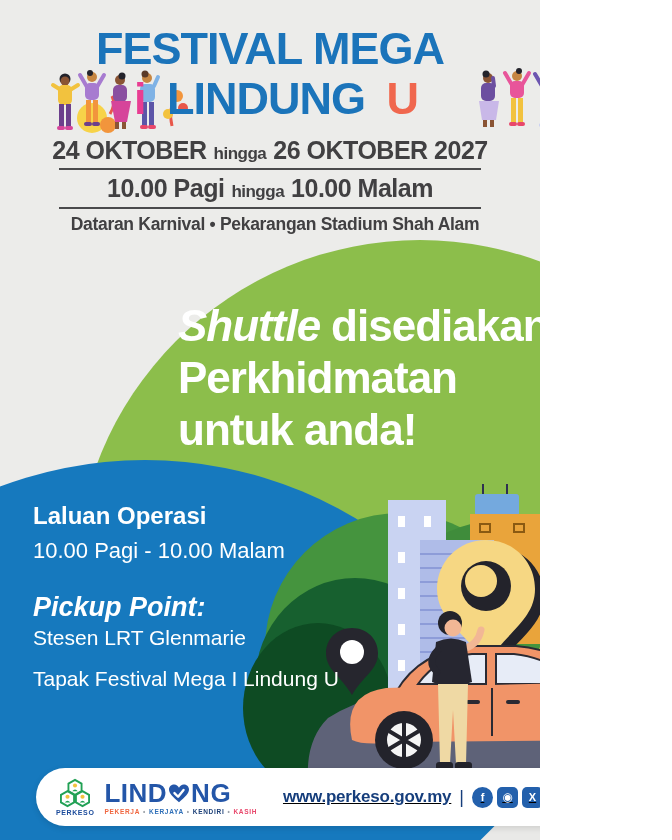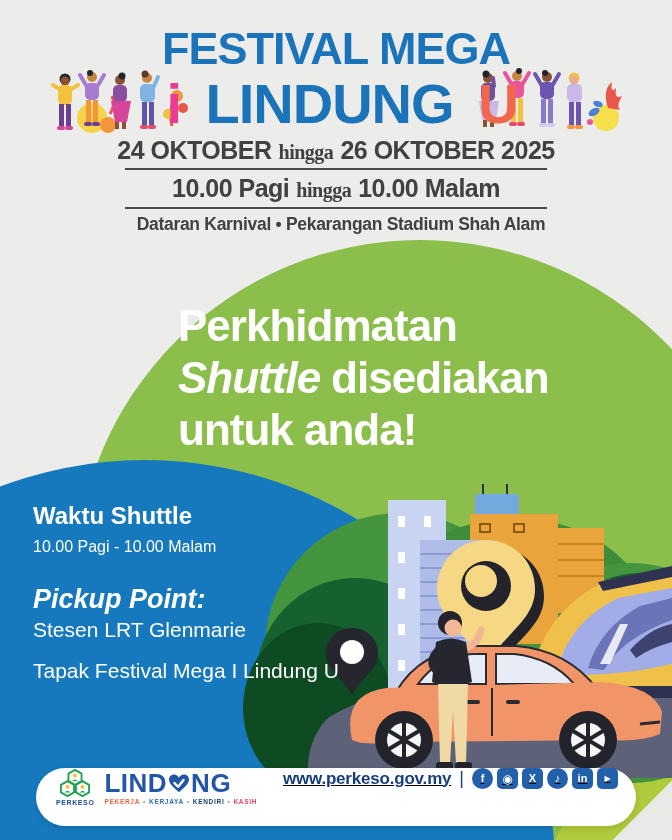--- a/index.html
+++ b/index.html
@@ -1,62 +1,62 @@
 <!DOCTYPE html>
 <html><head>
 <meta charset="utf-8">
 <style>
   html,body{margin:0;padding:0;background:#ffffff;}
   .poster{
-    position:relative;width:672px;height:840px;overflow:hidden;
+    position:relative;width:540px;height:840px;overflow:hidden;
     background:#ECECEA;
     font-family:"Liberation Sans","DejaVu Sans",sans-serif;
   }
   
   .title-l1{position:absolute;top:26px;left:0;right:0;text-align:center;z-index:3;
     font-size:45px;font-weight:800;letter-spacing:-1px;color:#1B74BA;line-height:1;}
   .title-l2{position:absolute;top:76px;left:12px;right:0;text-align:center;z-index:3;
-    font-size:56px;font-weight:800;letter-spacing:-1px;line-height:1;}
+    font-size:45px;font-weight:800;letter-spacing:-1px;line-height:1;}
   .title-i{color:#E83D92;}
   .title-lindung{color:#1B74BA;margin:0 10px;}
   .title-u{color:#F0674E;}
   .crowd{position:absolute;z-index:2;}
   .crowd-left{left:50px;top:56px;}
   .crowd-right{left:476px;top:56px;}
   .date-block{position:absolute;top:137px;left:0;right:0;text-align:center;color:#414042;z-index:3;}
   .date-row{font-size:25px;font-weight:800;letter-spacing:-0.5px;line-height:1.05;}
-  .date-row .conn{font-size:20px;font-weight:800;margin:0 7px;font-family:Liberation Serif, serif;}
+  .date-row .conn{font-size:17px;font-weight:800;margin:0 7px;}
   .rule{width:422px;margin:5px auto 5px auto;border-top:2px solid #4A4A4C;}
   .venue-row{font-size:17.5px;font-weight:800;letter-spacing:-0.3px;margin-top:3px;padding-left:10px;}
   
   .green-blob{position:absolute;left:75px;top:240px;width:690px;height:690px;border-radius:50%;
     background:#8CBE4B;z-index:1;}
   .blue-blob{position:absolute;left:-265px;top:460px;width:820px;height:820px;border-radius:50%;
     background:#1679BE;z-index:2;}
   .lime-corner{position:absolute;left:520px;top:620px;width:760px;height:760px;border-radius:50%;
     background:#AFCA3B;z-index:2;}
   .gray-corner{position:absolute;right:-42px;bottom:-42px;width:84px;height:84px;
     background:#E9E9E7;transform:rotate(45deg);z-index:2;}
   
   .shuttle-text{position:absolute;left:178px;top:300px;z-index:4;color:#ffffff;
     font-size:44px;font-weight:800;letter-spacing:-1px;line-height:1.18;}
   .shuttle-text .it{font-style:italic;}
   .shuttle-text .sp{margin-left:11px;}
   
   .info-block{position:absolute;left:33px;top:502px;z-index:5;color:#ffffff;}
   .op-title{font-size:24px;font-weight:800;margin-bottom:8px;}
-  .op-hours{font-size:16px;margin-bottom:28px;}
+  .op-hours{font-size:22px;margin-bottom:28px;}
   .route-title{font-size:24px;font-weight:800;margin-bottom:10px;}
   .point-label{font-size:27px;font-style:italic;margin-bottom:3px;font-weight:bold;}
   .point-value{font-size:21px;margin-bottom:17px;}
   
   .scene{position:absolute;left:300px;top:478px;width:372px;height:300px;z-index:3;overflow:visible;}
   
   .footer-bar{position:absolute;left:36px;top:768px;width:600px;height:58px;background:#ffffff;
-    border-radius:29px;z-index:6;display:flex;align-items:flex-start;justify-content:space-between;
+    border-radius:29px;z-index:6;display:flex;align-items:center;justify-content:space-between;
     padding:0 18px 0 20px;box-sizing:border-box;box-shadow:0 2px 6px rgba(0,0,0,0.12);}
   .brand-group{display:flex;align-items:center;gap:10px;}
   .perkeso{display:flex;flex-direction:column;align-items:center;}
   .perkeso-label{font-size:7px;font-weight:800;letter-spacing:0.6px;color:#1B4B9B;margin-top:1px;}
   .lindung{display:flex;flex-direction:column;}
   .wordmark{display:flex;align-items:center;font-size:26px;font-weight:800;
     letter-spacing:0.5px;color:#2456A8;line-height:1;}
   .wordmark svg{margin:2px 1px 0 1px;}
   .tagline{margin-top:2px;font-size:6.5px;font-weight:800;letter-spacing:0.7px;display:flex;gap:3px;}
   .tagline .c1{color:#F0663F;} .tagline .c2{color:#2E6FB8;}
@@ -176,40 +176,40 @@
 
     <circle cx="130" cy="62" r="13" fill="#F5E04C"></circle>
     <path d="M132 52 Q126 34 136 26 Q134 38 140 32 Q138 44 146 40 Q140 50 144 54 Z" fill="#E8574A"></path>
     <ellipse cx="118" cy="56" rx="6" ry="3.5" fill="#4C7FD6" transform="rotate(-30 118 56)"></ellipse>
     <ellipse cx="122" cy="48" rx="5" ry="3" fill="#4C7FD6" transform="rotate(20 122 48)"></ellipse>
     <circle cx="114" cy="66" r="3" fill="#E8559A"></circle>
   </svg>
 
   <div class="date-block">
     <div class="date-row">
-      <span>24 OKTOBER</span><span class="conn">hingga</span><span>26 OKTOBER 2025</span>
+      <span>24 OKTOBER</span><span class="conn">hingga</span><span>26 OKTOBER 2027</span>
     </div>
     <div class="rule"></div>
     <div class="date-row">
       <span>10.00 Pagi</span><span class="conn">hingga</span><span>10.00 Malam</span>
     </div>
     <div class="rule"></div>
     <div class="venue-row">Dataran Karnival • Pekarangan Stadium Shah Alam</div>
   </div>
 
   <div class="shuttle-text">
-    <div>Perkhidmatan</div>
     <div>
       <span class="it">Shuttle</span><span class="sp">disediakan</span>
     </div>
+    <div>Perkhidmatan</div>
     <div>untuk anda!</div>
   </div>
 
   <div class="info-block">
-    <div class="op-title">Waktu Shuttle</div>
+    <div class="op-title">Laluan Operasi</div>
     <div class="op-hours">10.00 Pagi - 10.00 Malam</div>
     <div class="point-label">Pickup Point:</div>
     <div class="point-value">Stesen LRT Glenmarie</div>
     <div class="point-value">Tapak Festival Mega I Lindung U</div>
   </div>
 
   <svg class="scene" viewBox="0 0 372 300">
 
     <ellipse cx="100" cy="170" rx="135" ry="135" fill="#45943E"></ellipse>
     <ellipse cx="215" cy="155" rx="140" ry="115" fill="#3F8C3B"></ellipse>

